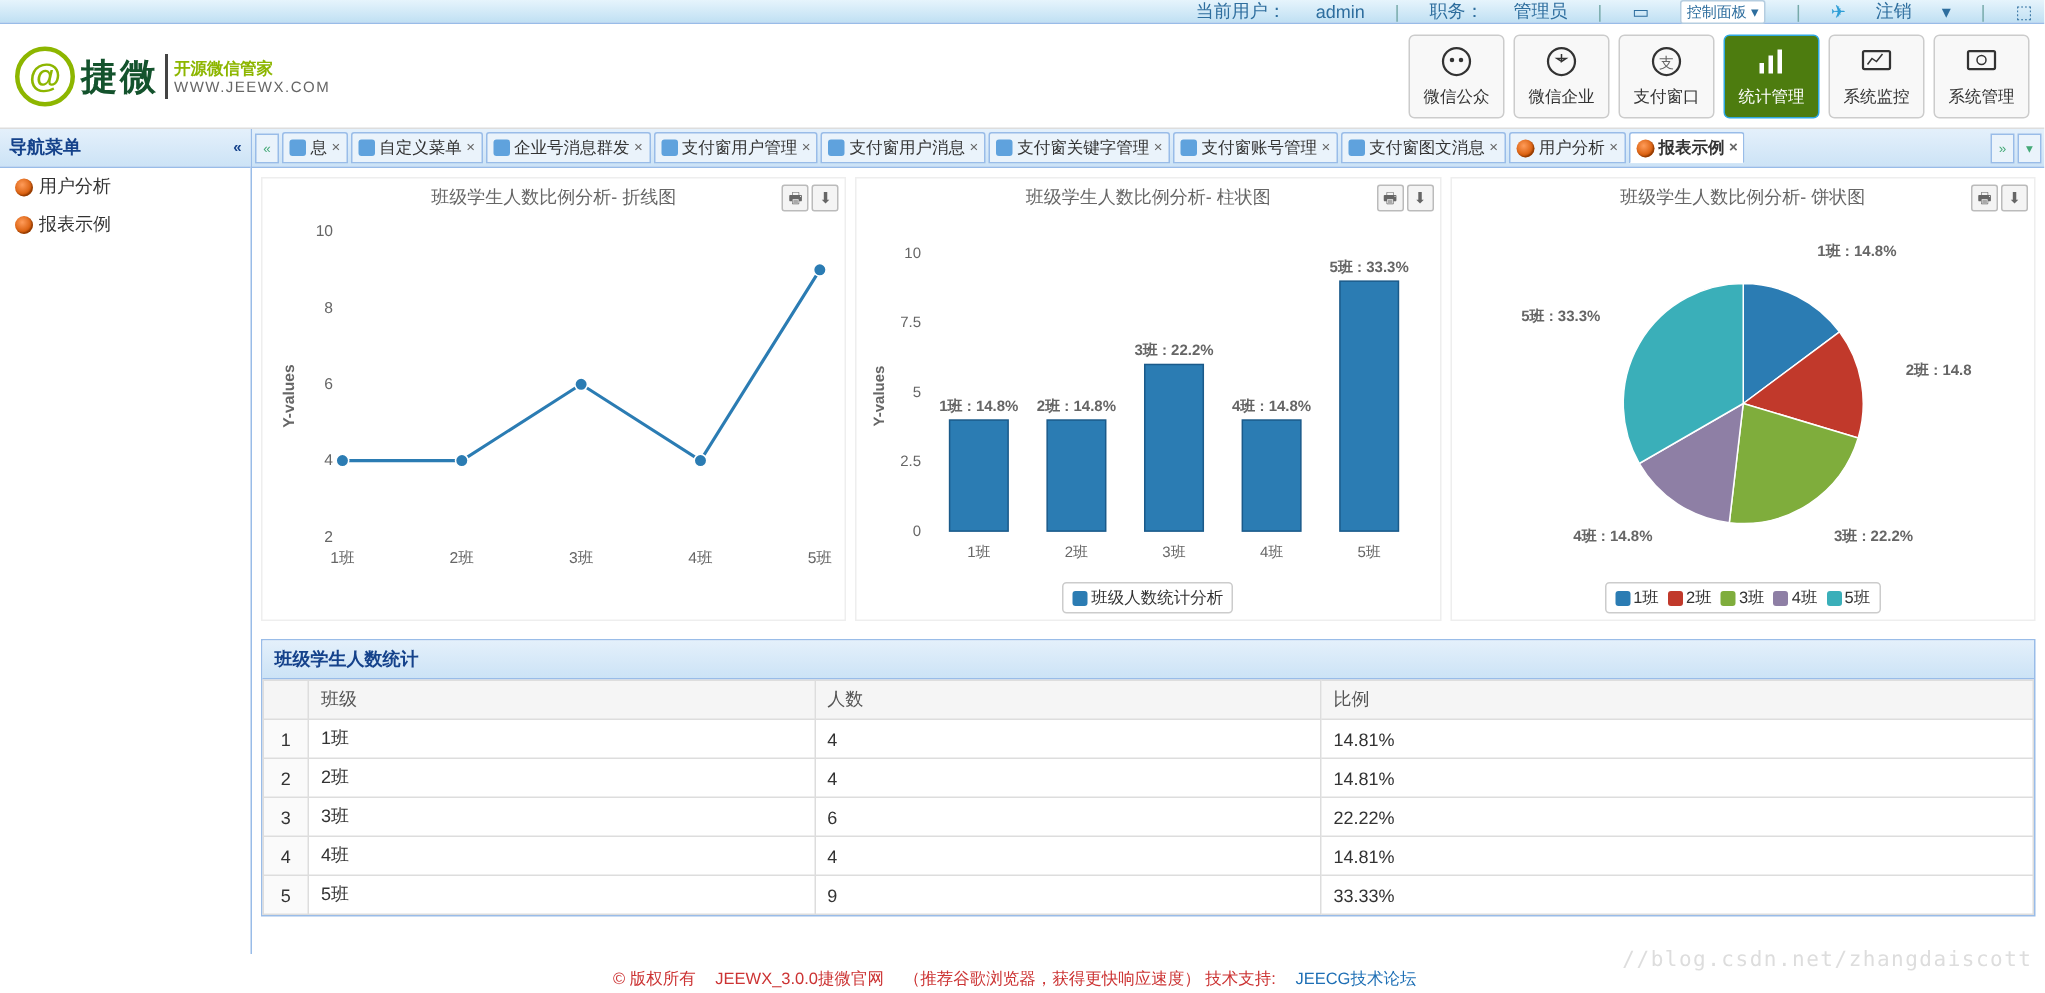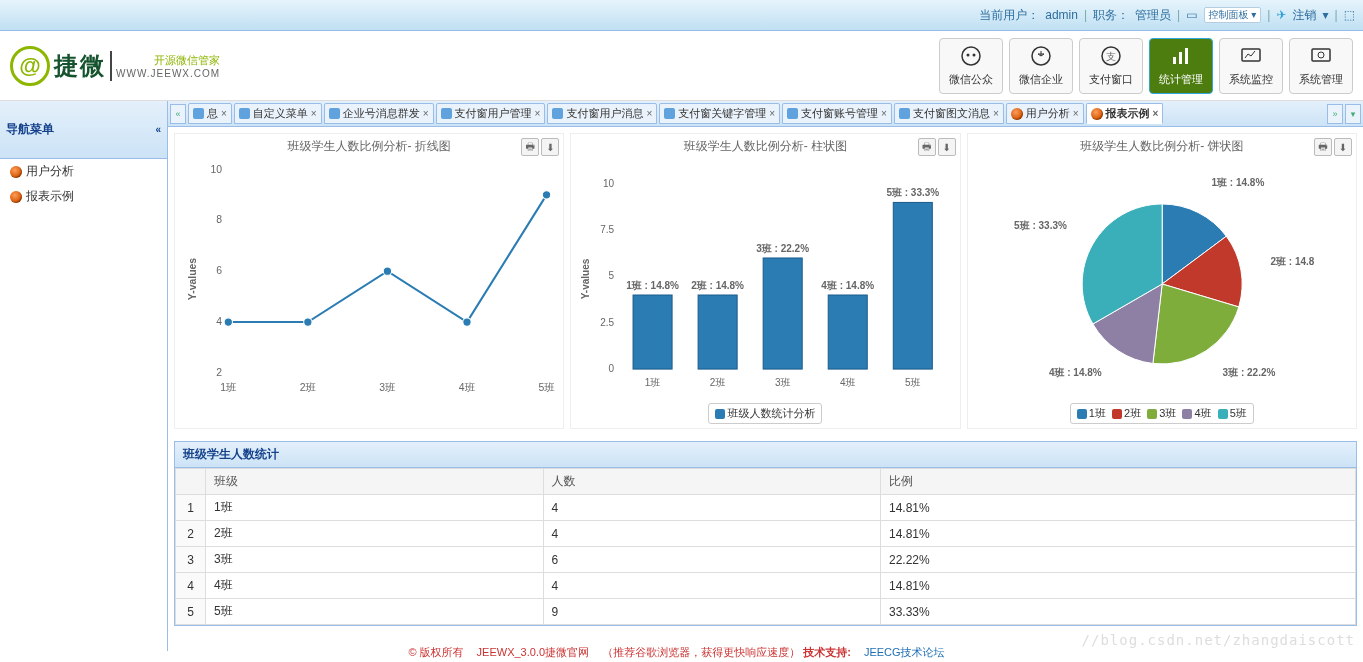--- a/index.html
+++ b/index.html
@@ -1,36 +1,36 @@
 <!DOCTYPE html>
 <html><head>
 <meta charset="utf-8">
 <style>
 * { margin: 0; padding: 0; box-sizing: border-box; }
 body { font-family: "Microsoft YaHei", Arial, sans-serif; font-size: 12px; color: #333; background: #fff; width: 1363px; height: 662px; overflow: hidden; }
-.topbar { background: linear-gradient(#e6f4fc, #c0e0f3); height: 31px; display: flex; justify-content: flex-end; align-items: center; padding: 0 8px; gap: 6px; border-bottom: 1px solid #99bce8; }
+.topbar { background: linear-gradient(#e6f4fc, #c0e0f3); height: 16px; display: flex; justify-content: flex-end; align-items: center; padding: 0 8px; gap: 20px; border-bottom: 1px solid #99bce8; }
 .topbar span { color: #2e6e9e; }
 .topbar .divider { color: #7aa; }
 .topbar .panel-btn { background: #fff; border: 1px solid #b5cde0; border-radius: 2px; padding: 0 4px; font-size: 10px; cursor: pointer; }
 .header { height: 70px; display: flex; align-items: center; padding: 0 10px; border-bottom: 1px solid #ddd; background: #fff; }
 .logo { display: flex; align-items: center; gap: 4px; }
 .logo-at { width: 40px; height: 40px; border: 3px solid #8db600; border-radius: 50%; display: flex; align-items: center; justify-content: center; color: #8db600; font-size: 22px; font-weight: bold; }
 .logo-text { display: flex; flex-direction: column; }
 .logo-main { font-size: 24px; font-weight: bold; color: #14532d; letter-spacing: 2px; }
-.logo-sub { font-size: 11px; color: #8db600; font-weight: normal; text-align: right; }
+.logo-sub { font-size: 11px; color: #8db600; font-weight: bold; }
 .logo-url { font-size: 10px; color: #666; letter-spacing: 1px; }
 .logo-bar { width: 2px; height: 30px; background: #444; margin: 0 4px; }
 .header-modules { margin-left: auto; display: flex; gap: 6px; }
 .module-btn { width: 64px; height: 56px; border: 1px solid #ccc; border-radius: 4px; display: flex; flex-direction: column; align-items: center; justify-content: center; gap: 4px; cursor: pointer; background: #f8f8f8; }
 .module-btn.active { background: #4d7c0f; color: #fff; border-color: #2fa8e1; }
 .module-btn svg { width: 24px; height: 24px; }
 .module-btn .lbl { font-size: 11px; }
 .main { display: flex; height: 550px; }
 .sidebar { width: 168px; border-right: 1px solid #99bce8; display: flex; flex-direction: column; }
-.sidebar-header { background: linear-gradient(#e4f0fb, #cce3f6); padding: 20px 6px; font-weight: bold; color: #15428b; border-bottom: 1px solid #99bce8; display: flex; justify-content: space-between; align-items: center; }
+.sidebar-header { background: linear-gradient(#e4f0fb, #cce3f6); padding: 4px 6px; font-weight: bold; color: #15428b; border-bottom: 1px solid #99bce8; display: flex; justify-content: space-between; align-items: center; }
 .sidebar-header .collapse { color: #15428b; cursor: pointer; font-size: 10px; }
 .sidebar-item { padding: 4px 10px; cursor: pointer; display: flex; align-items: center; gap: 4px; }
 .glob { width: 12px; height: 12px; display: inline-block; border-radius: 50%; background: radial-gradient(circle at 40% 35%, #ff9c5a, #d35400 70%); box-shadow: inset -1px -1px 1px rgba(0,0,0,.3); }
 .content { flex: 1; display: flex; flex-direction: column; }
 .tabs { display: flex; background: linear-gradient(#e4f0fb, #cce3f6); border-bottom: 1px solid #99bce8; align-items: center; padding: 2px; gap: 2px; }
 .tabs .scroll { width: 16px; height: 20px; border: 1px solid #99bce8; background: #eaf3fb; display: flex; align-items: center; justify-content: center; cursor: pointer; color: #4a7; font-size: 9px; }
 .tab { border: 1px solid #99bce8; background: #eaf3fb; padding: 2px 4px; font-size: 11px; display: flex; align-items: center; gap: 3px; cursor: pointer; border-radius: 2px 2px 0 0; white-space: nowrap; }
 .tab.active { background: #fff; border-bottom-color: #fff; font-weight: bold; }
 .tab .x { color: #666; font-size: 10px; cursor: pointer; }
 .tab .ticon { width: 11px; height: 11px; background: #5fa2dd; border-radius: 2px; display: inline-block; }
@@ -342,15 +342,15 @@
       </table>
     </div>
   </div>
 </div>
 
 <div class="watermark">//blog.csdn.net/zhangdaiscott</div>
 <div class="footer">
   <span style="color:#c33;">© 版权所有 </span>
   <a>JEEWX_3.0.0捷微官网</a>
   <span class="a2">（推荐谷歌浏览器，获得更快响应速度）</span>
-  <span style="color:#c33;font-weight:bold;"> 技术支持: </span>
+  <span style="color:#c33;"> 技术支持: </span>
   <a class="a3">JEECG技术论坛</a>
 </div>
 
 </body></html>

